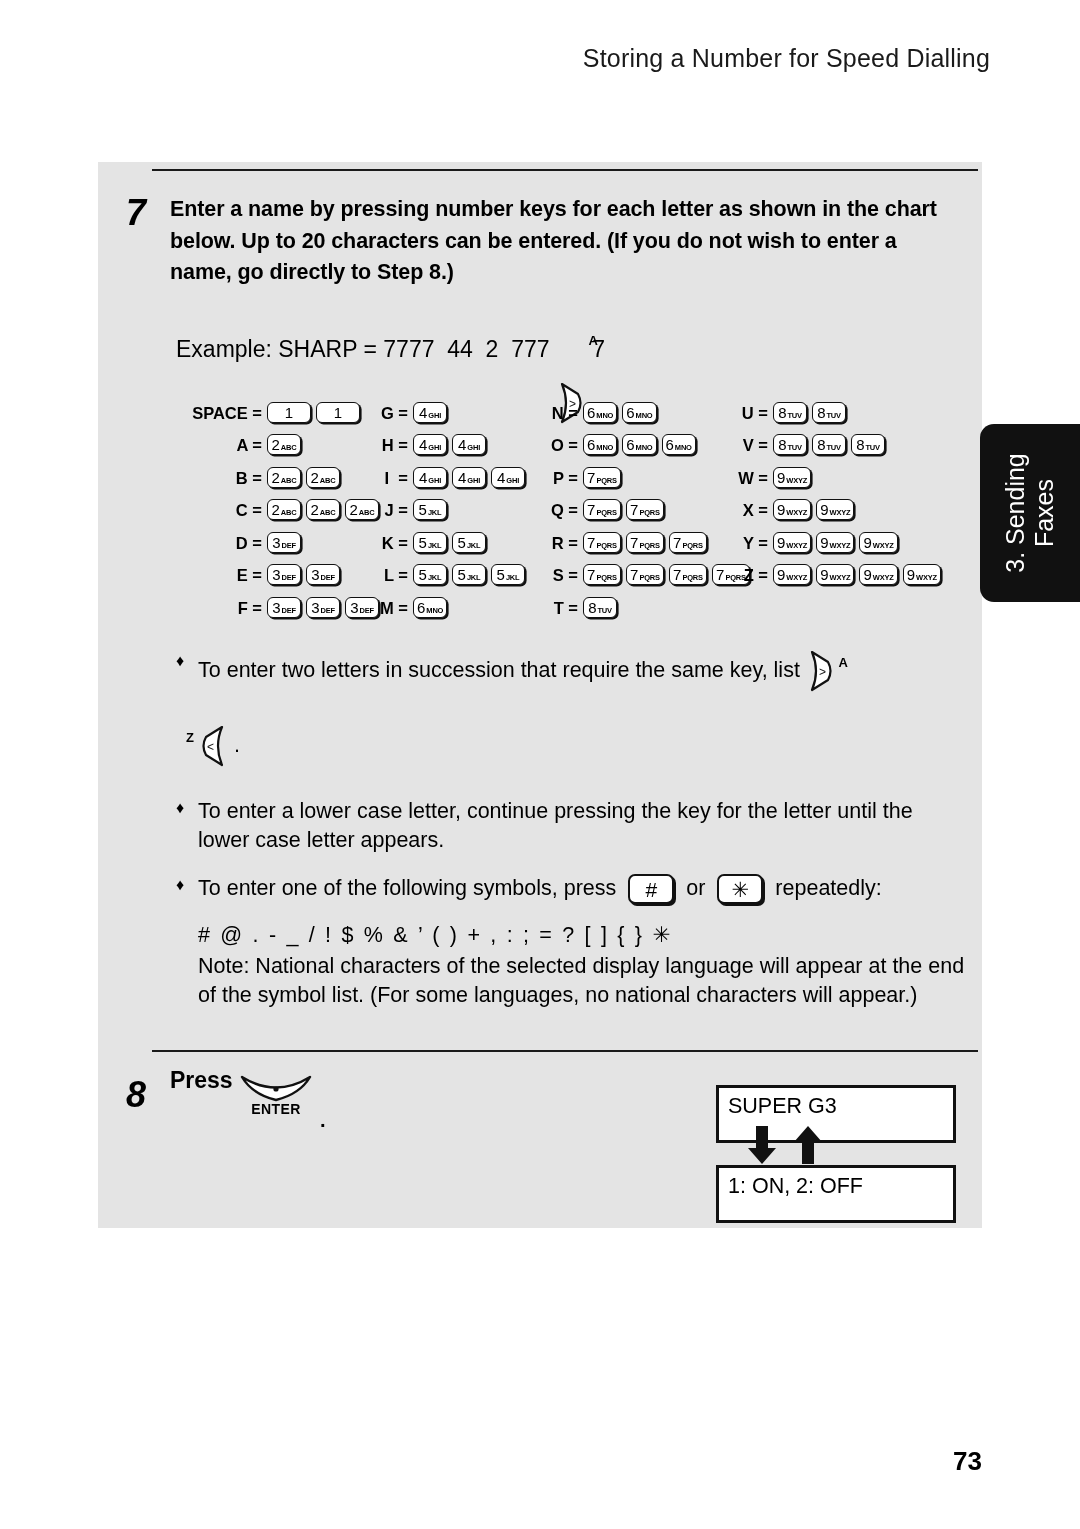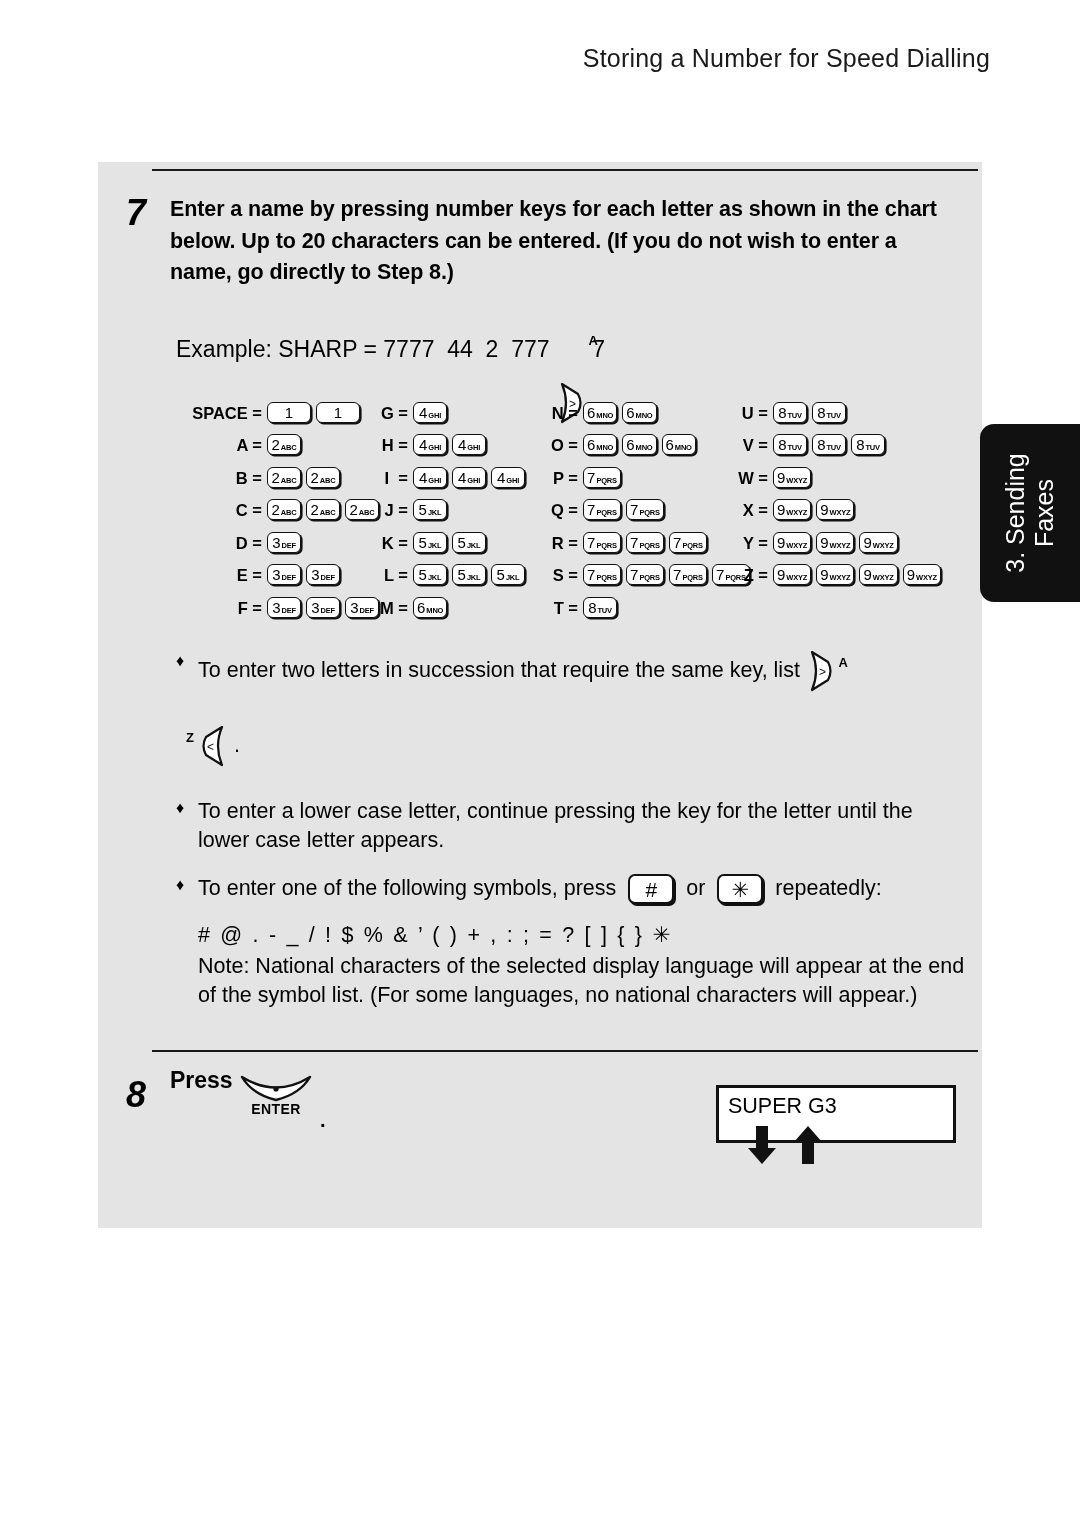--- a/index.html
+++ b/index.html
@@ -600,24 +600,26 @@
     </div>
     <div class="enterdot">.</div>
 
     <div class="lcd" id="lcd1">SUPER G3</div>
     <div class="arrows">
       <svg width="240" height="42" viewBox="0 0 240 42">
         <path d="M40 2 L40 24 L32 24 L46 40 L60 24 L52 24 L52 2 Z" fill="#111"></path>
         <path d="M86 40 L86 18 L78 18 L92 2 L106 18 L98 18 L98 40 Z" fill="#111"></path>
       </svg>
     </div>
+    <div class="lcd" id="lcd2">1: ON, 2: OFF</div>
 
   </div>
 
   <div class="sidetab">
     <div class="txt">
       <span>3. Sending</span><br>
       <span>Faxes</span>
     </div>
   </div>
 
+  <div class="pageno">73</div>
 
 </div>
 
 </body></html>

